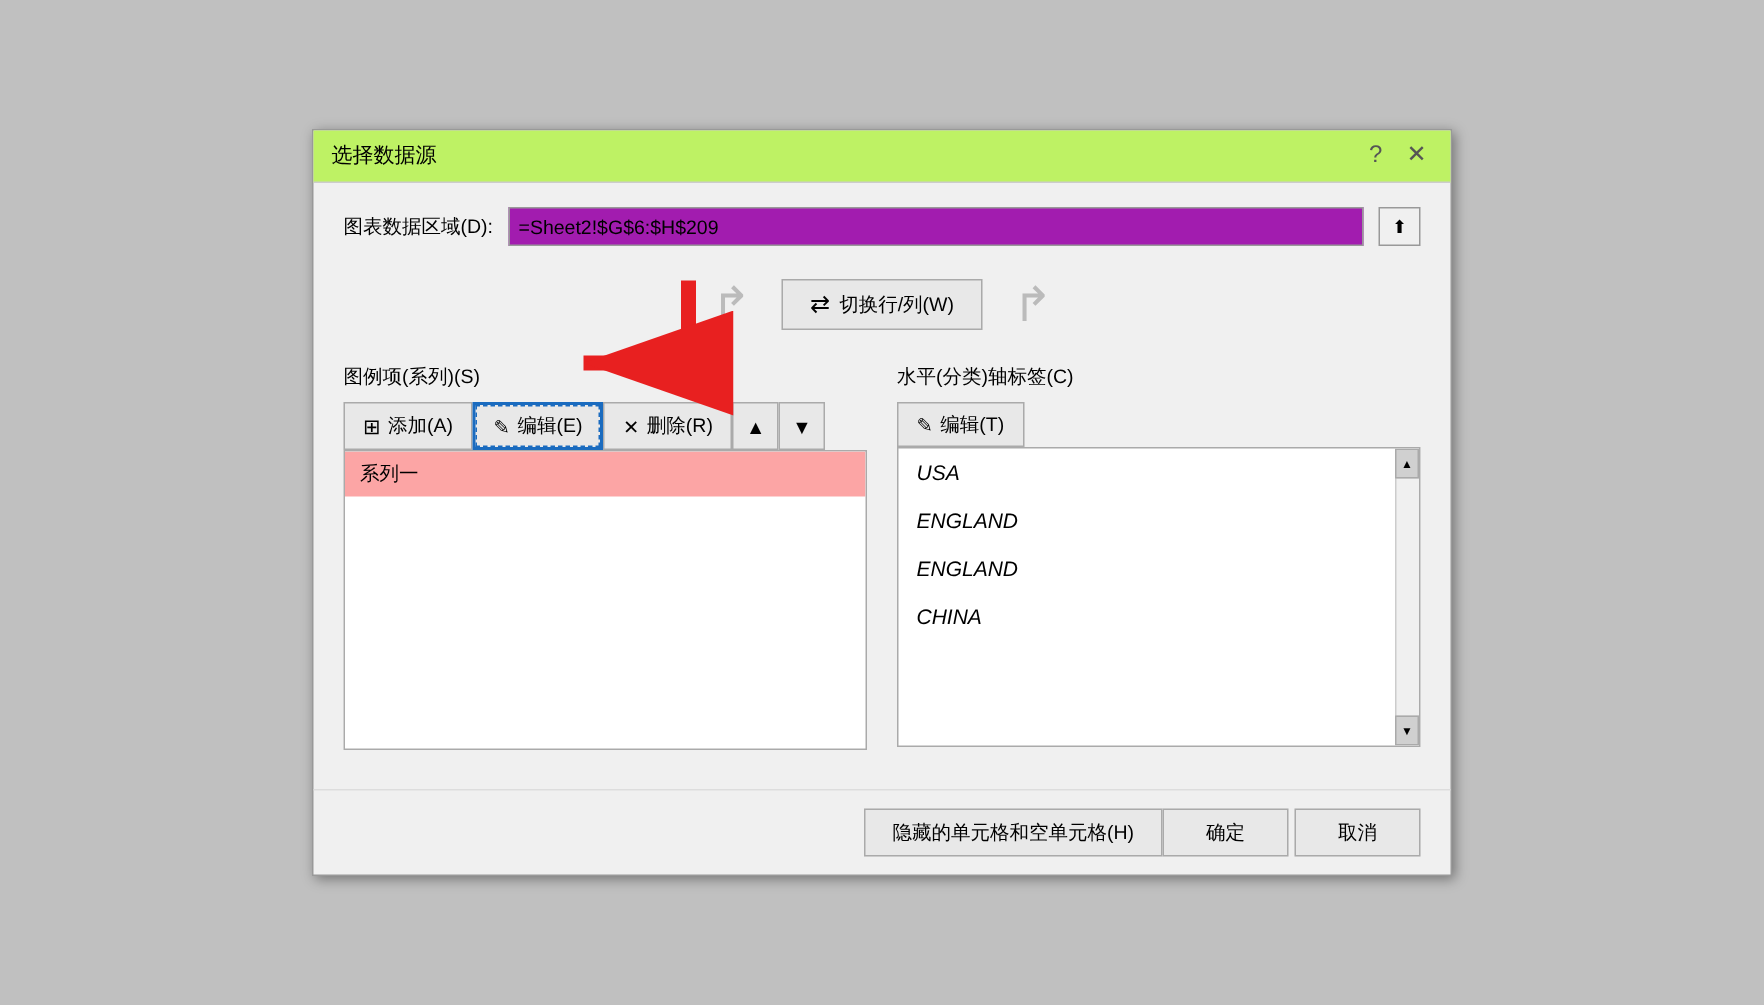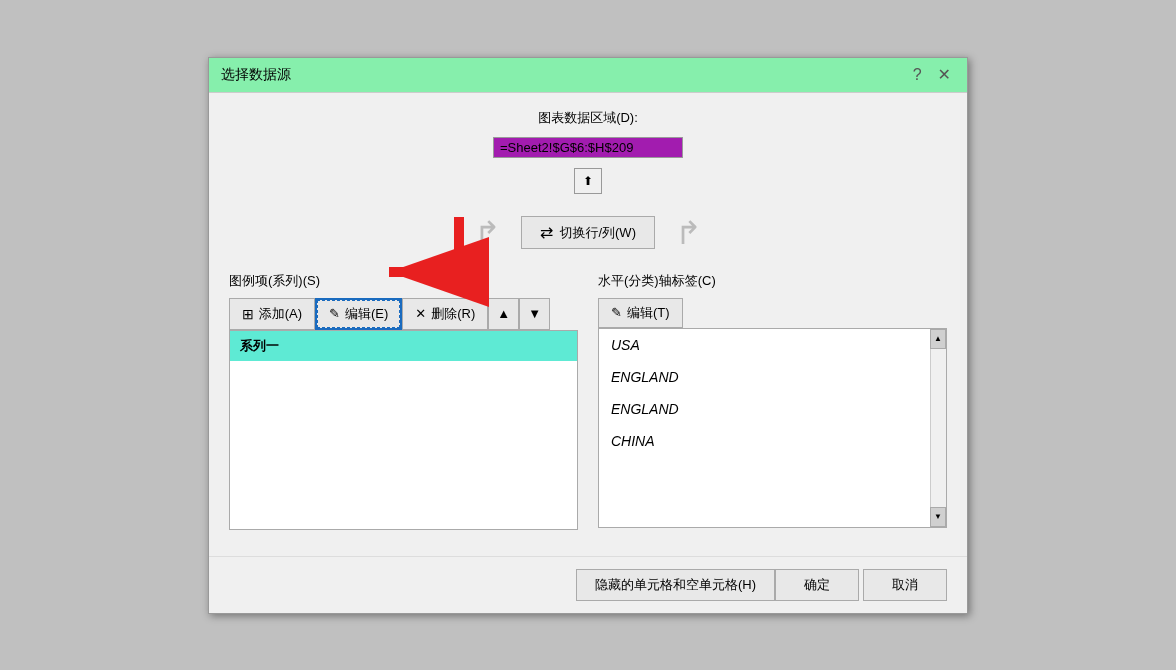--- a/index.html
+++ b/index.html
@@ -16,21 +16,21 @@
 
     .dialog {
       background: #f0f0f0;
       border: 1px solid #999;
       box-shadow: 2px 2px 8px rgba(0,0,0,0.4);
       width: 760px;
       min-height: 450px;
     }
 
     .title-bar {
-      background: #86efac;
+      background: #bef264;
       padding: 8px 12px;
       display: flex;
       align-items: center;
       justify-content: space-between;
       border-bottom: 1px solid #ccc;
       user-select: none;
     }
 
     .title-bar-title {
       font-size: 14px;
@@ -55,21 +55,20 @@
 
     .dialog-body {
       padding: 16px 20px;
     }
 
     .data-range-row {
       display: flex;
       align-items: center;
       margin-bottom: 20px;
       gap: 10px;
-      flex-direction: column;
     }
 
     .data-range-label {
       white-space: nowrap;
       font-size: 13px;
       color: #000;
     }
 
     .data-range-input {
       flex: 1;
@@ -174,22 +173,21 @@
       overflow-y: auto;
     }
 
     .list-item {
       padding: 6px 10px;
       font-size: 13px;
       cursor: pointer;
     }
 
     .list-item.selected {
-      background: #5eead4;
-      font-weight: bold;
+      background: #fca5a5;
     }
 
     .right-list-item {
       padding: 8px 12px;
       font-size: 14px;
       cursor: pointer;
       border-bottom: none;
       font-style: italic;
     }
 

